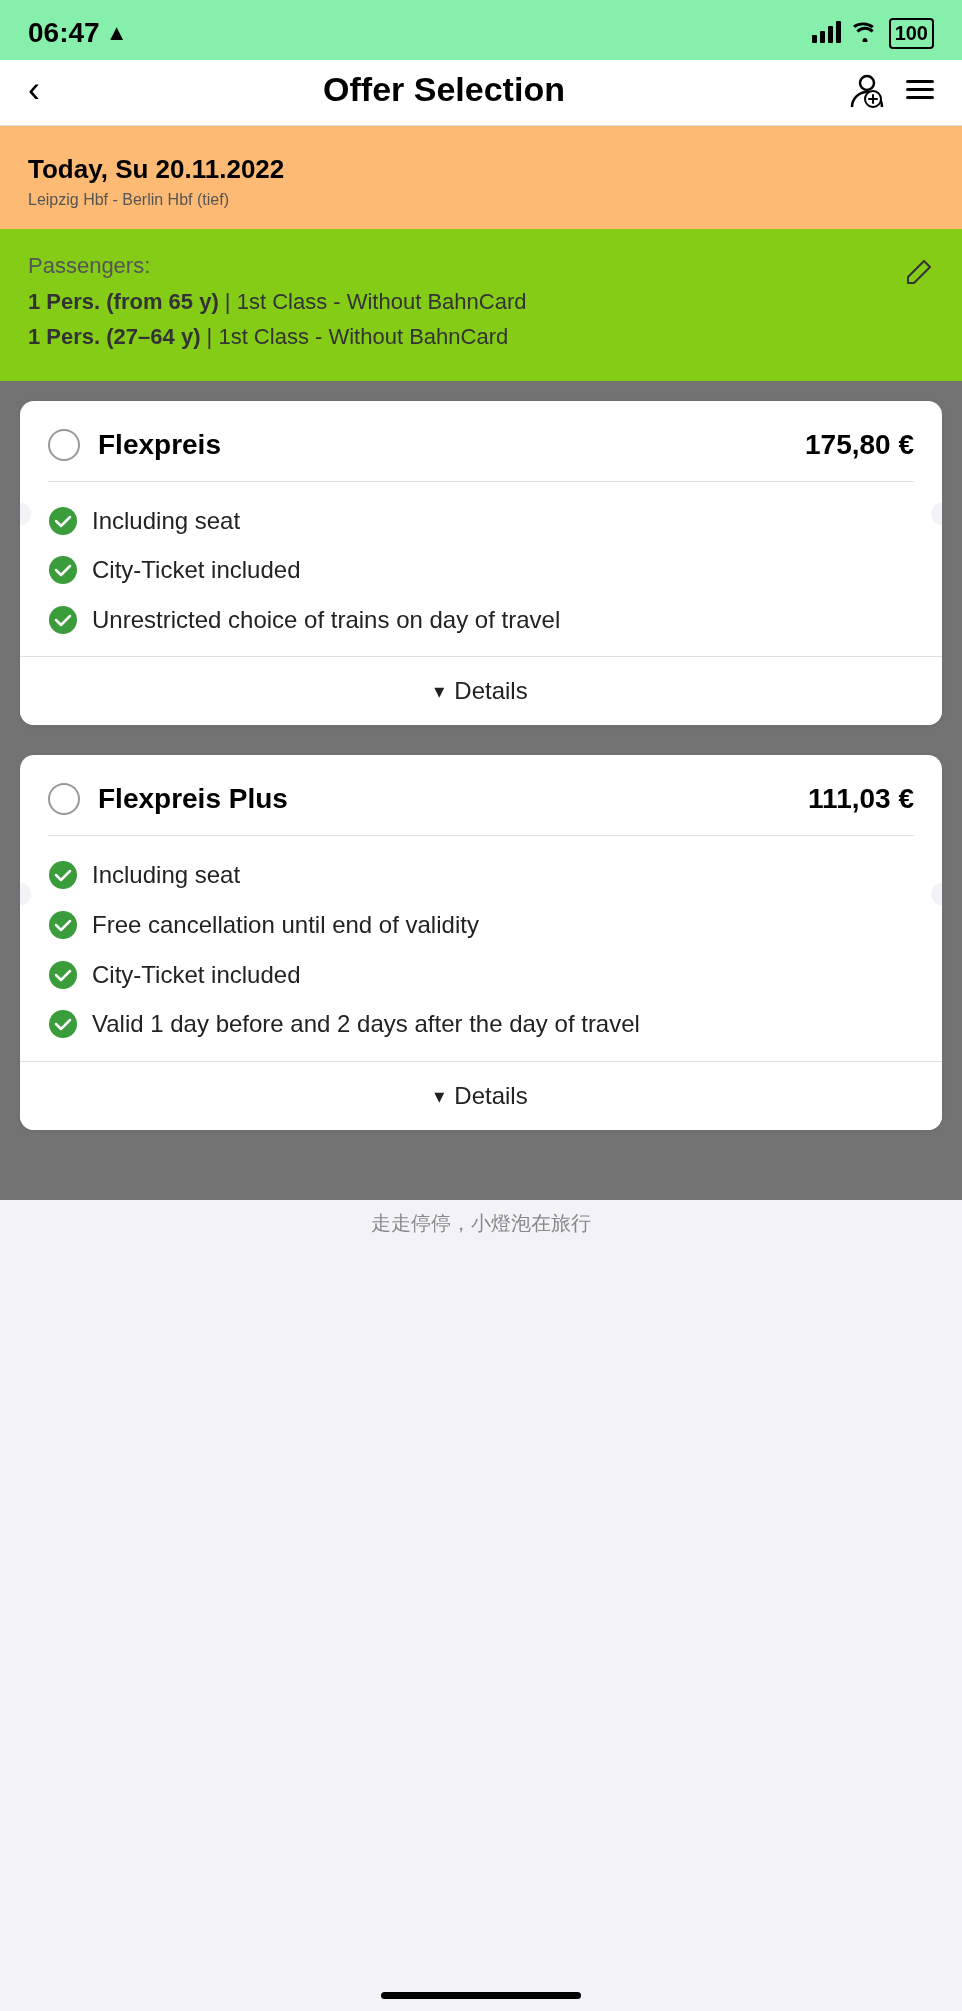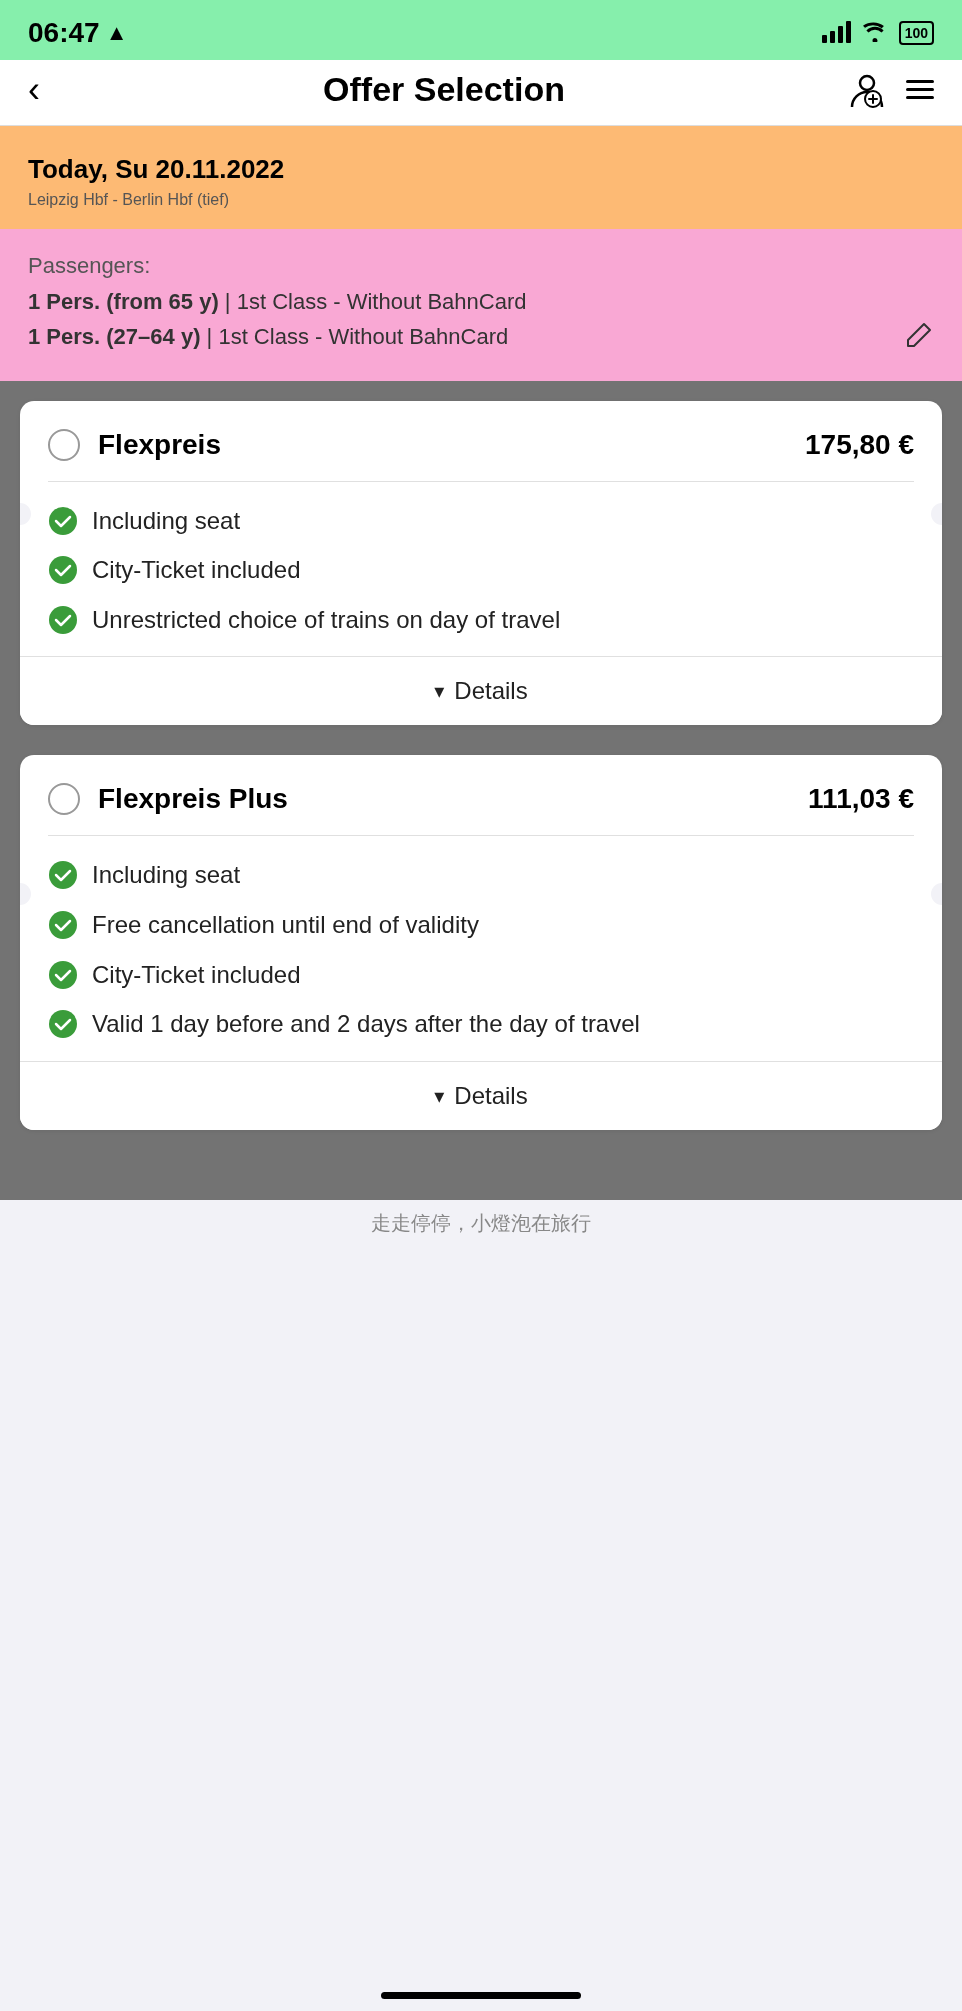--- a/index.html
+++ b/index.html
@@ -45,21 +45,21 @@
       background: #000;
       border-radius: 1px;
     }
     .wifi-icon {
       font-size: 20px;
     }
     .battery-box {
       border: 2px solid #000;
       border-radius: 4px;
       padding: 2px 4px;
-      font-size: 14px;
+      font-size: 20px;
       font-weight: 700;
       position: relative;
       display: flex;
       align-items: center;
       gap: 2px;
     }
 
     
     .nav-header {
       background: #fff;
@@ -124,25 +124,25 @@
       color: #000;
       margin-bottom: 6px;
     }
     .trip-route {
       font-size: 16px;
       color: #555;
     }
 
     
     .passengers-section {
-      background: #f9a8d4;
+      background: #84cc16;
       margin-top: 0;
       padding: 24px 28px 24px 28px;
       display: flex;
-      align-items: flex-end;
+      align-items: flex-start;
       justify-content: space-between;
       gap: 44px;
     }
     .passengers-label {
       font-size: 22px;
       color: #555;
       margin-bottom: 8px;
     }
     .passenger-row {
       font-size: 22px;

